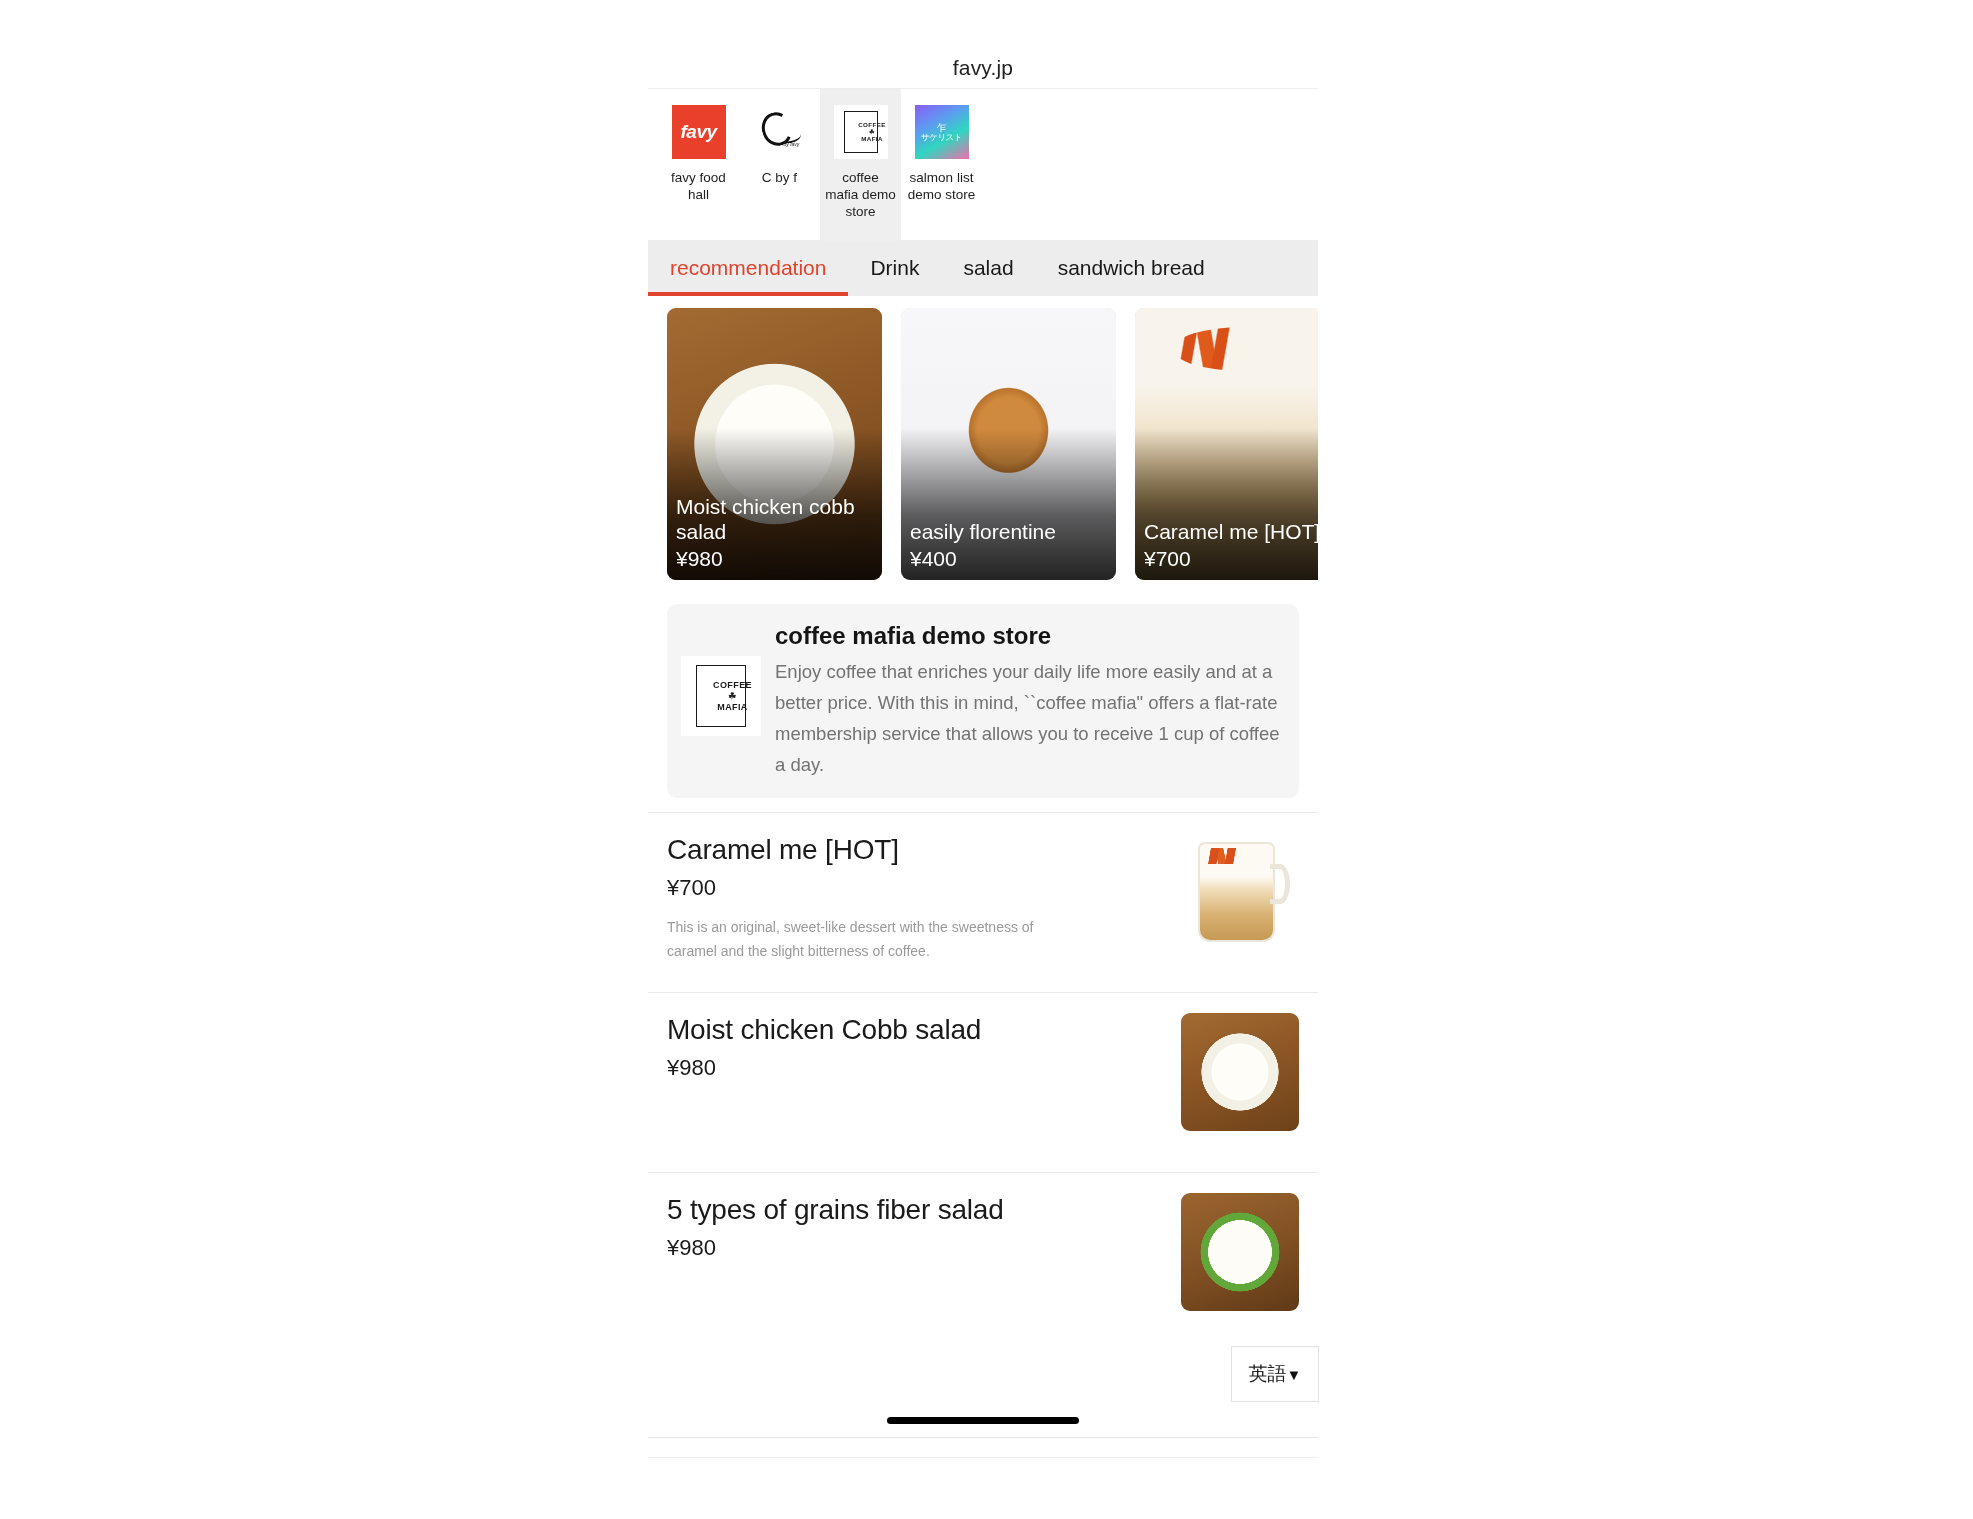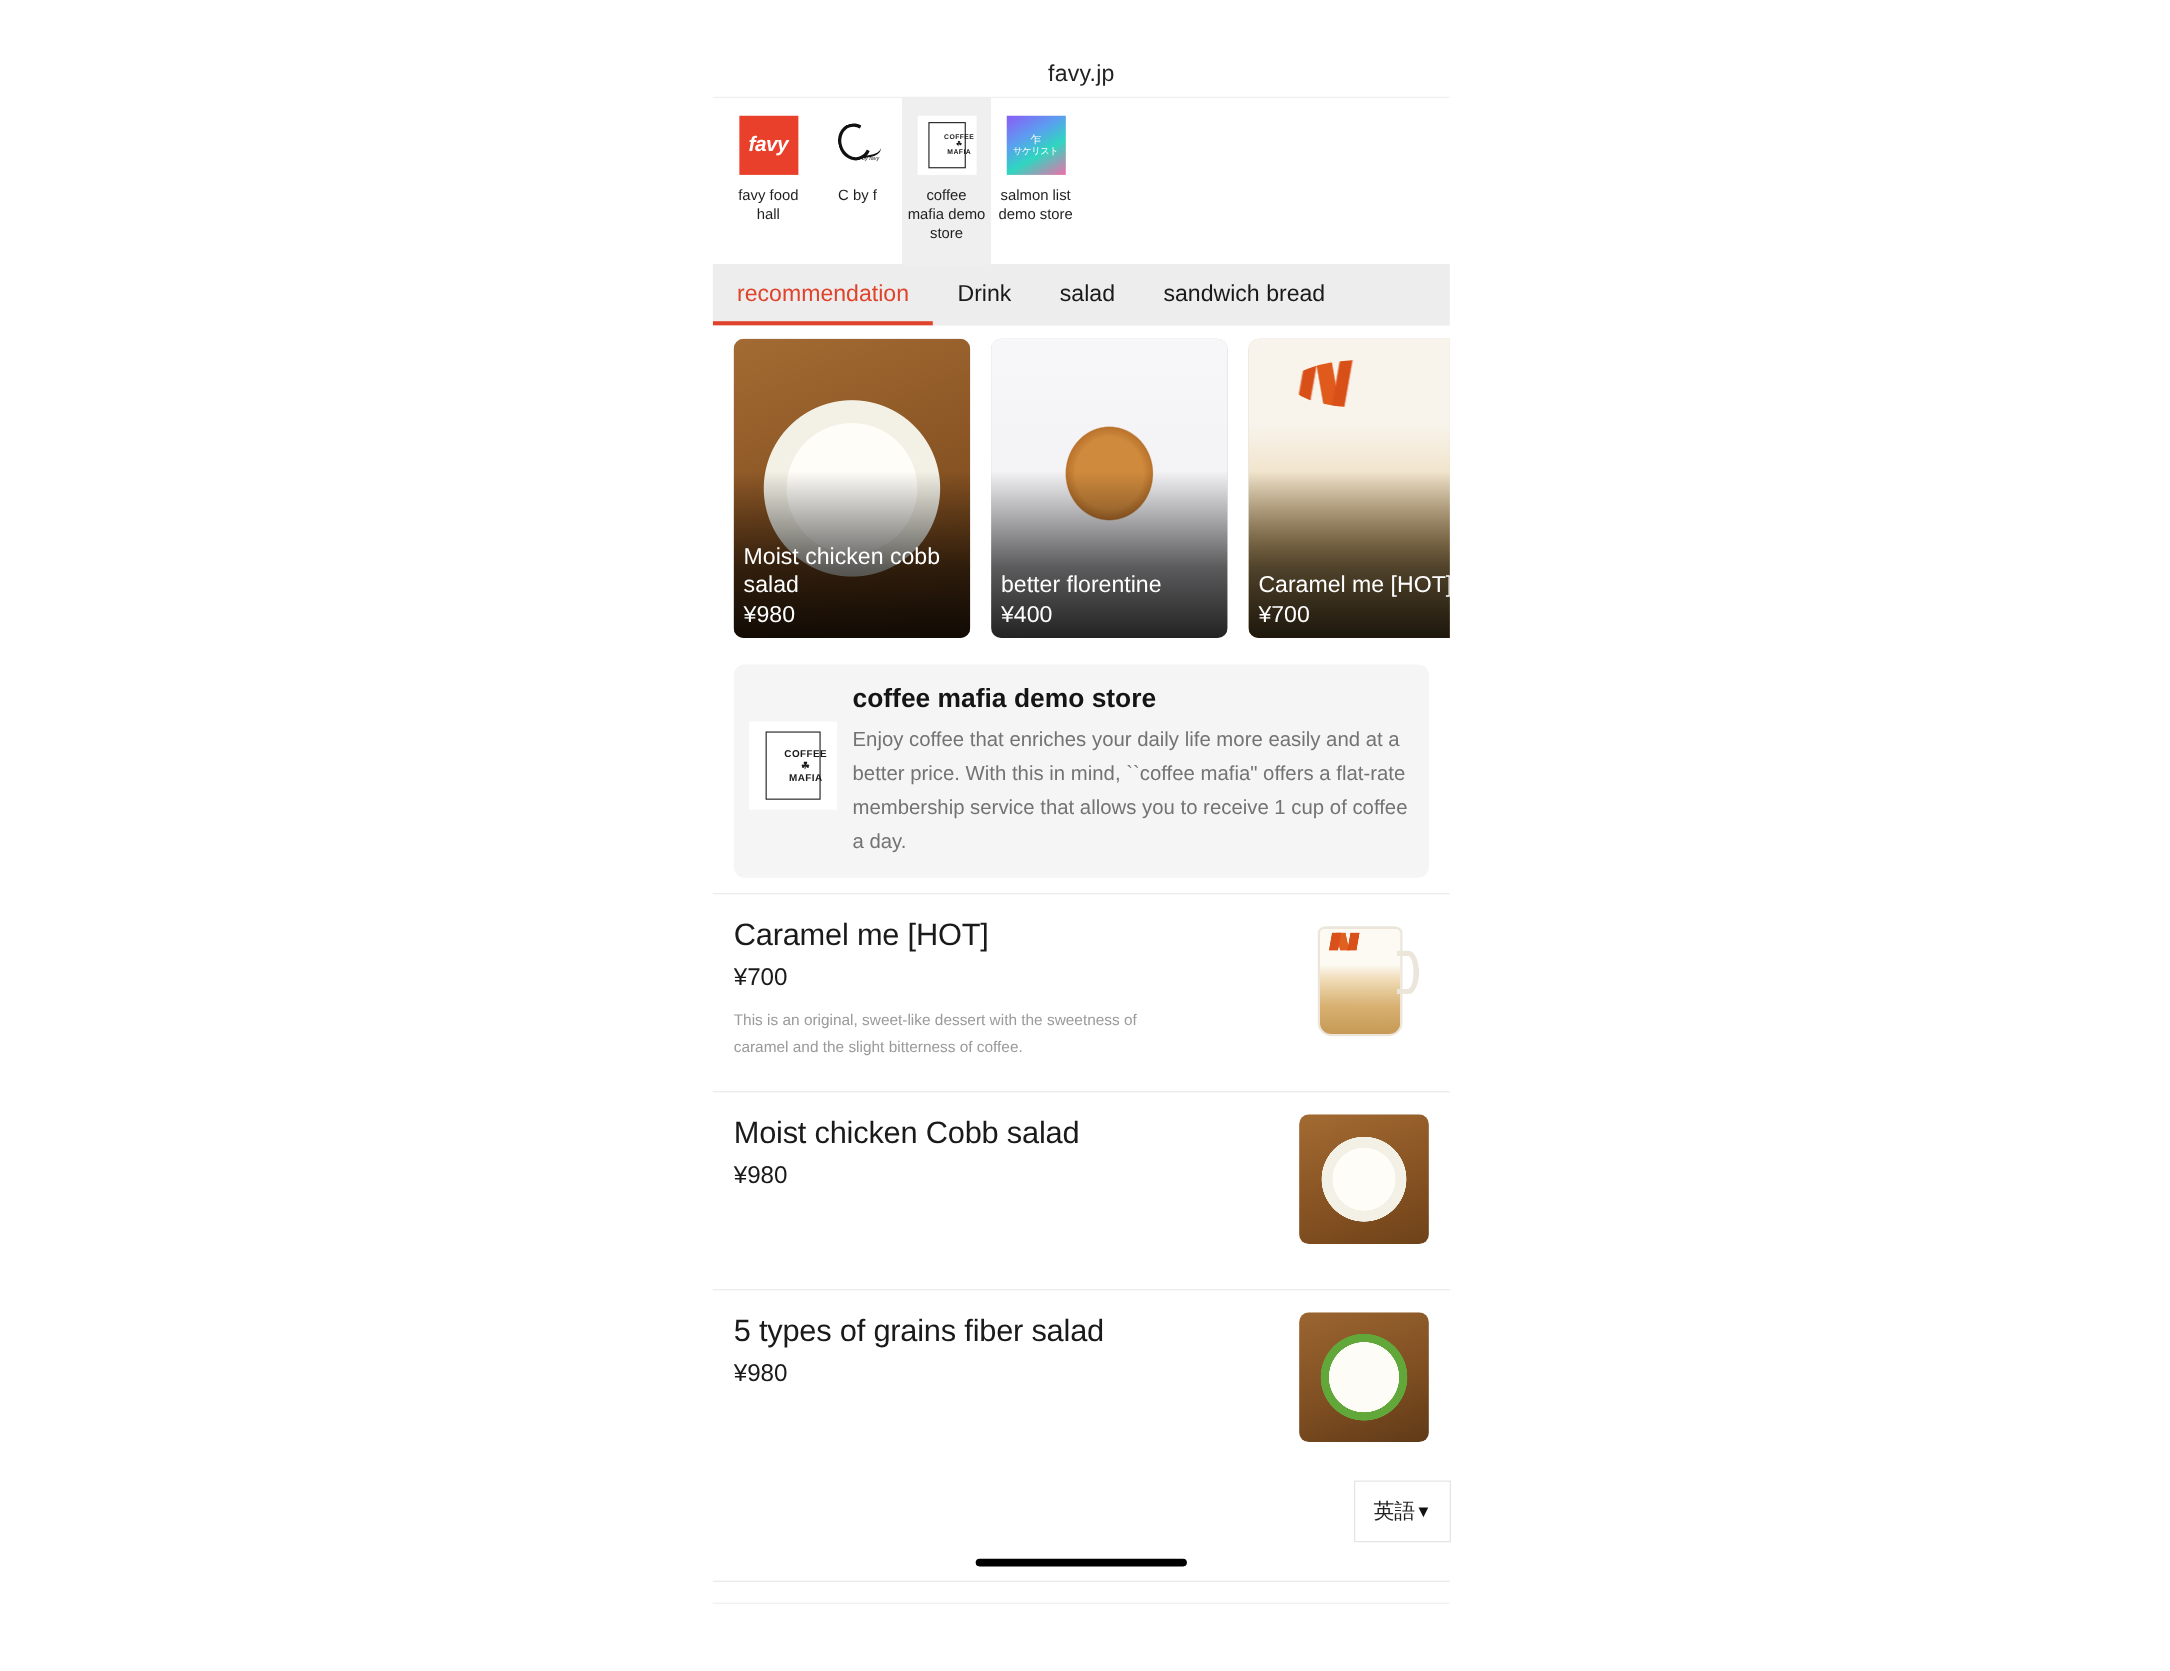--- a/index.html
+++ b/index.html
@@ -488,21 +488,21 @@
         <div class="card-text">
           <div class="card-name">Moist chicken cobb salad</div>
           <div class="card-price">¥980</div>
         </div>
       </div>
 
       <div class="card">
         <div class="card-img img-florentine"></div>
         <div class="card-shade"></div>
         <div class="card-text">
-          <div class="card-name">better florentine</div>
+          <div class="card-name">easily florentine</div>
           <div class="card-price">¥400</div>
         </div>
       </div>
 
       <div class="card">
         <div class="card-img img-caramel">
           <div class="caramel-drizzle"></div>
         </div>
         <div class="card-shade"></div>
         <div class="card-text">

